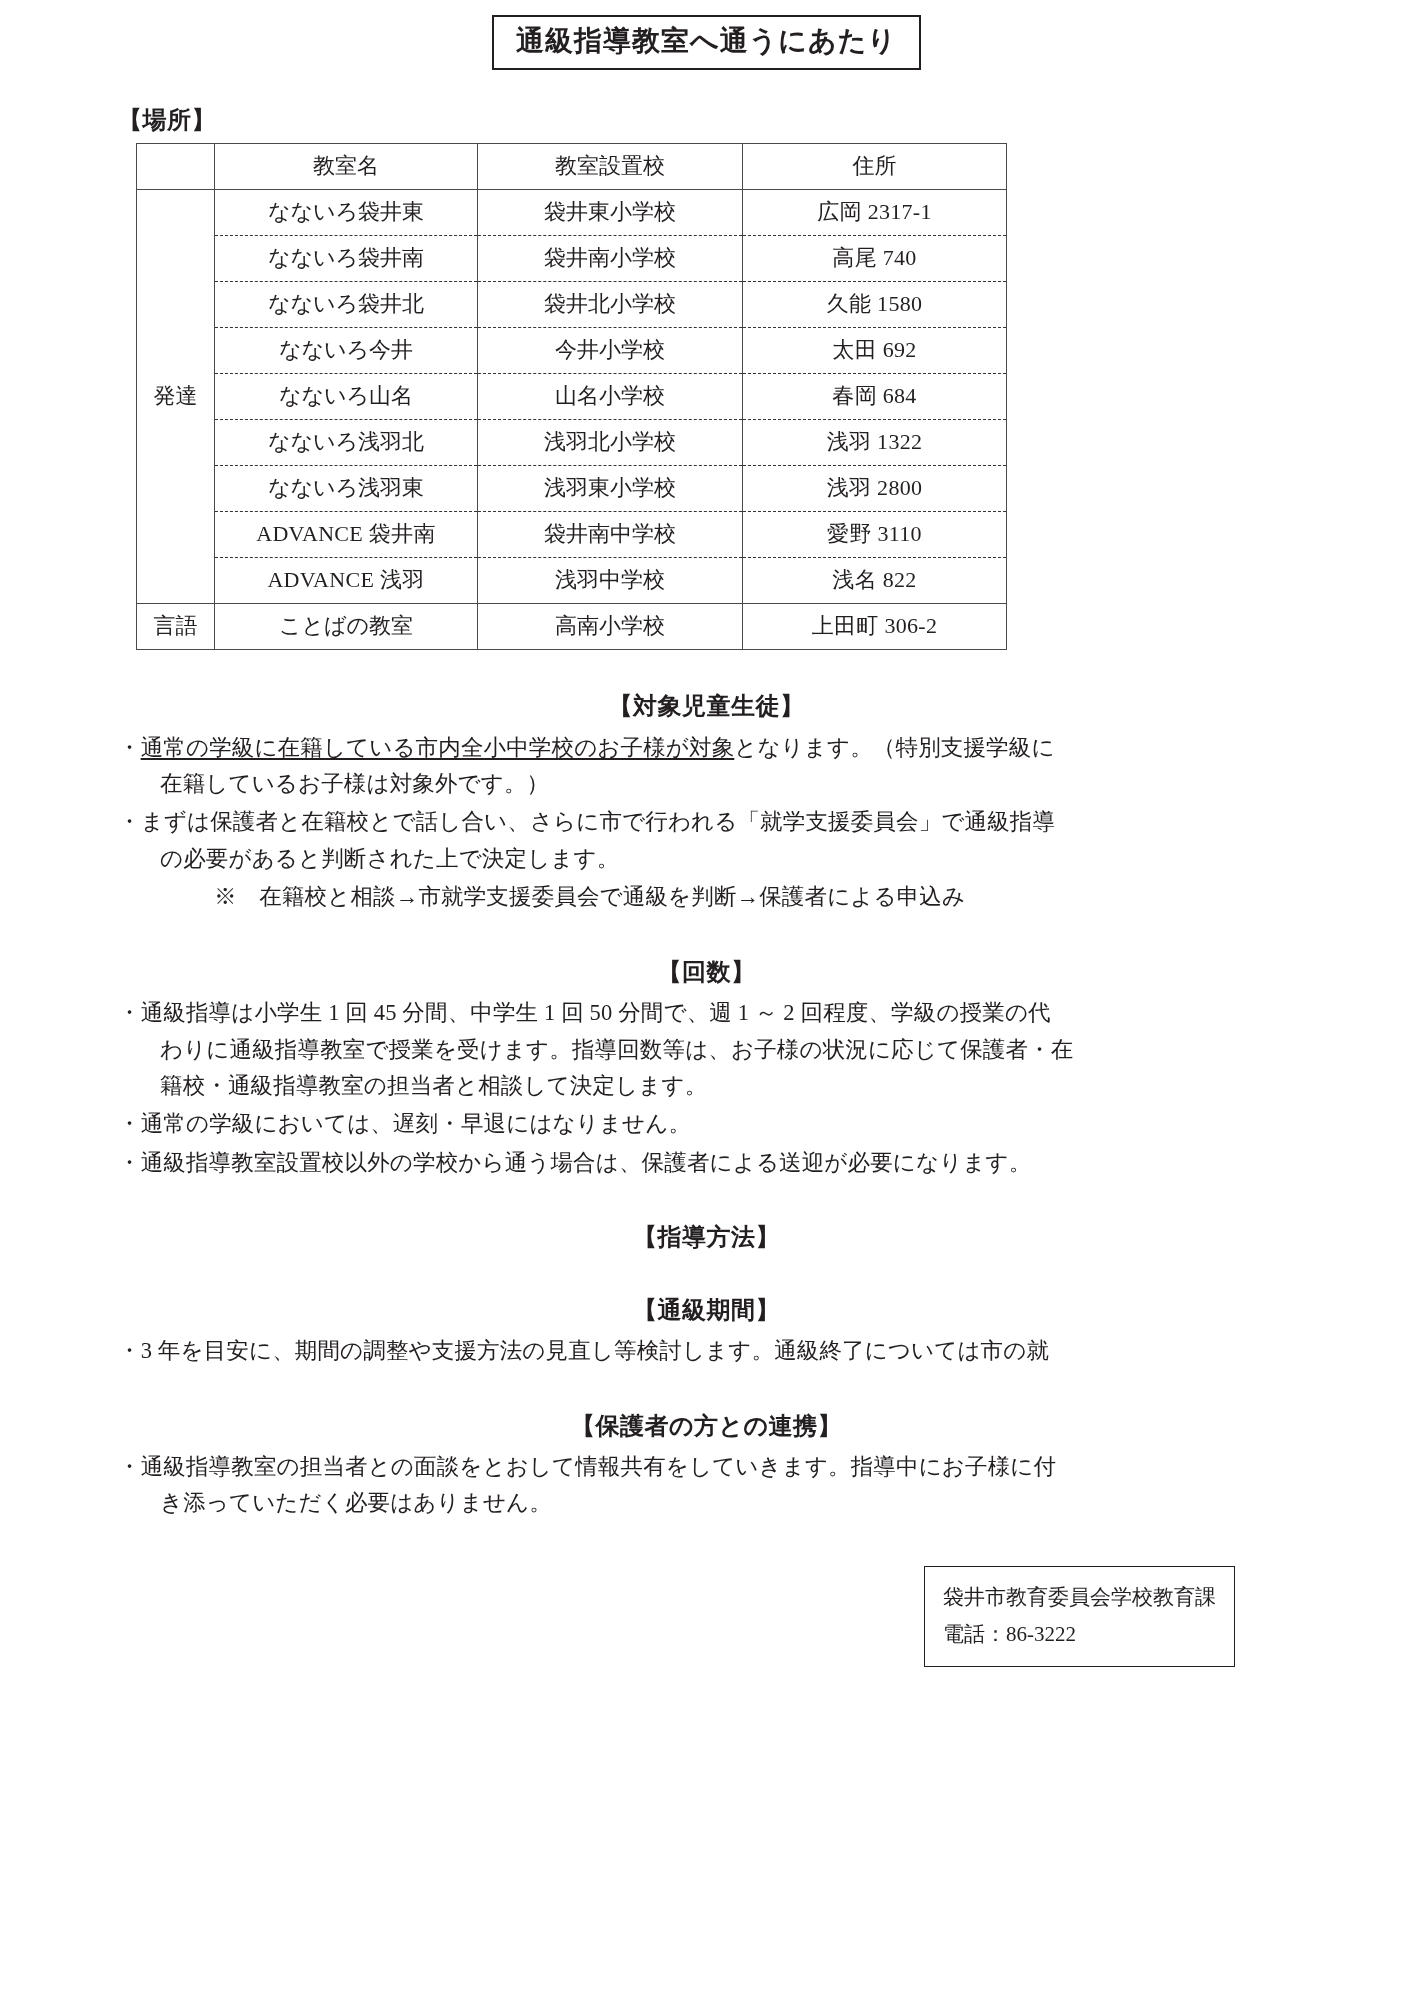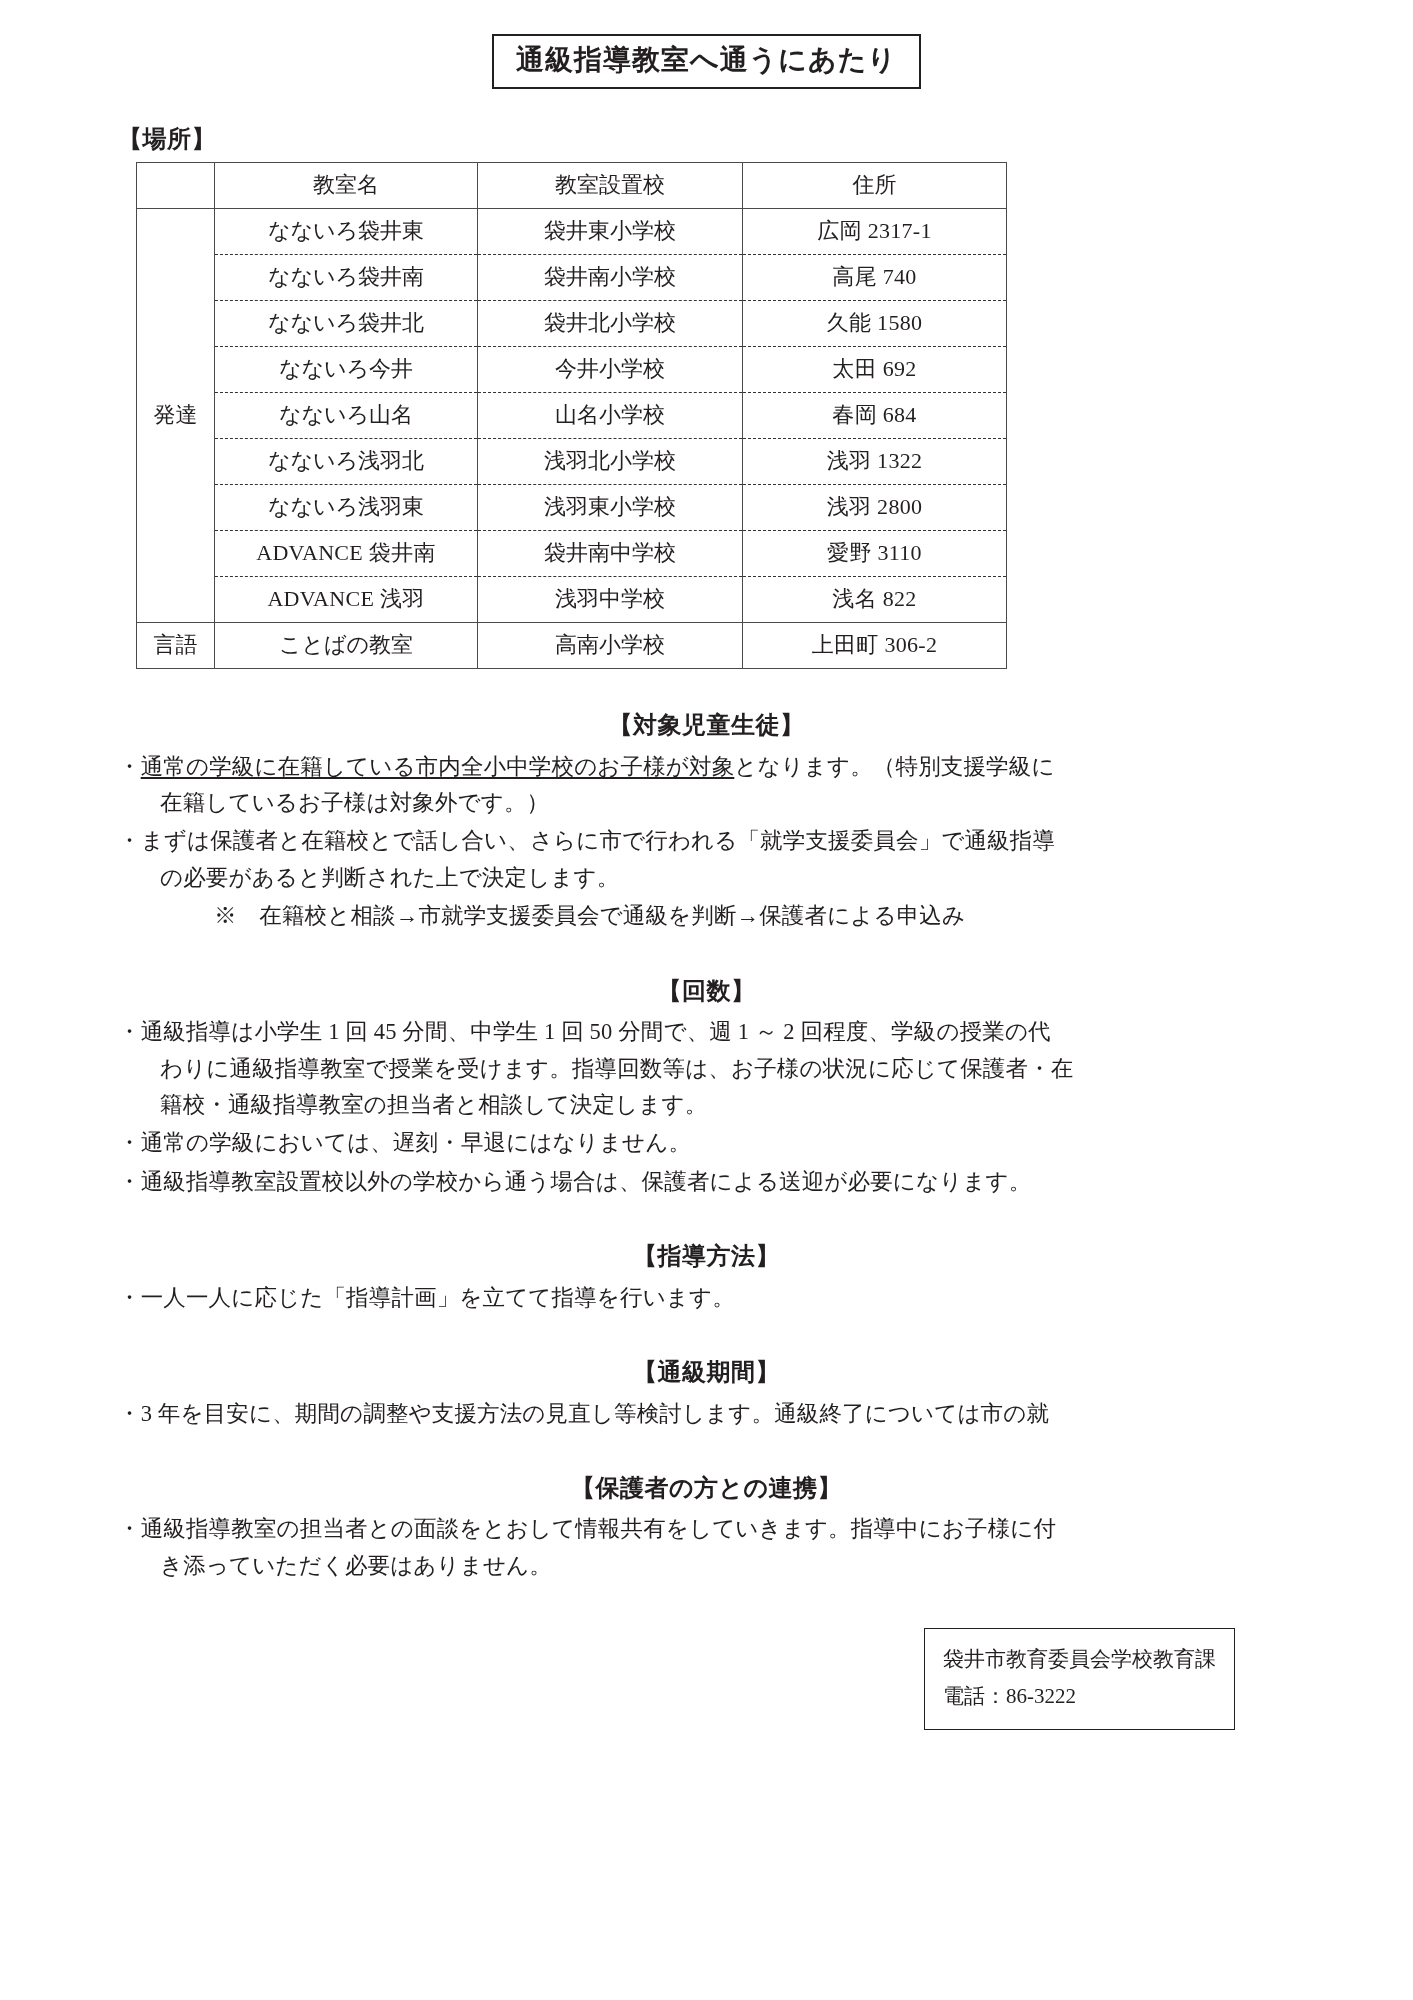--- a/index.html
+++ b/index.html
@@ -12,21 +12,21 @@
     min-height: 2000px;
     font-family: "Liberation Serif", "DejaVu Serif", serif;
     color: #231f20;
     -webkit-font-smoothing: antialiased;
   }
   .page {
     position: relative;
     width: 1413px;
     min-height: 2000px;
     box-sizing: border-box;
-    padding: 34px 118px 0 118px;
+    padding: 15px 118px 0 118px;
   }
 
   
   .title-row {
     display: flex;
     justify-content: center;
     margin: 0 0 34px 0;
   }
   .title-box {
     border: 2px solid #231f20;
@@ -249,21 +249,20 @@
 
   <div class="sec-head gap">【回数】</div>
   <div class="block">
     <p class="bullet"><span>・</span><span>通級指導は小学生 1 回 45 分間、中学生 1 回 50 分間で、週 1 ～ 2 回程度、学級の授業の代</span><span class="cont">わりに通級指導教室で授業を受けます。指導回数等は、お子様の状況に応じて保護者・在</span><span class="cont">籍校・通級指導教室の担当者と相談して決定します。</span></p>
     <p class="bullet"><span>・</span><span>通常の学級においては、遅刻・早退にはなりません。</span></p>
     <p class="bullet"><span>・</span><span>通級指導教室設置校以外の学校から通う場合は、保護者による送迎が必要になります。</span></p>
   </div>
 
   <div class="sec-head gap">【指導方法】</div>
   <div class="block">
-    <p class="bullet"><span>・</span><span>一人一人に応じた「指導計画」を立てて指導を行います。</span></p>
   </div>
 
   <div class="sec-head gap">【通級期間】</div>
   <div class="block">
     <p class="bullet"><span>・</span><span>3 年を目安に、期間の調整や支援方法の見直し等検討します。通級終了については市の就</span></p>
   </div>
 
   <div class="sec-head gap">【保護者の方との連携】</div>
   <div class="block">
     <p class="bullet"><span>・</span><span>通級指導教室の担当者との面談をとおして情報共有をしていきます。指導中にお子様に付</span><span class="cont">き添っていただく必要はありません。</span></p>

